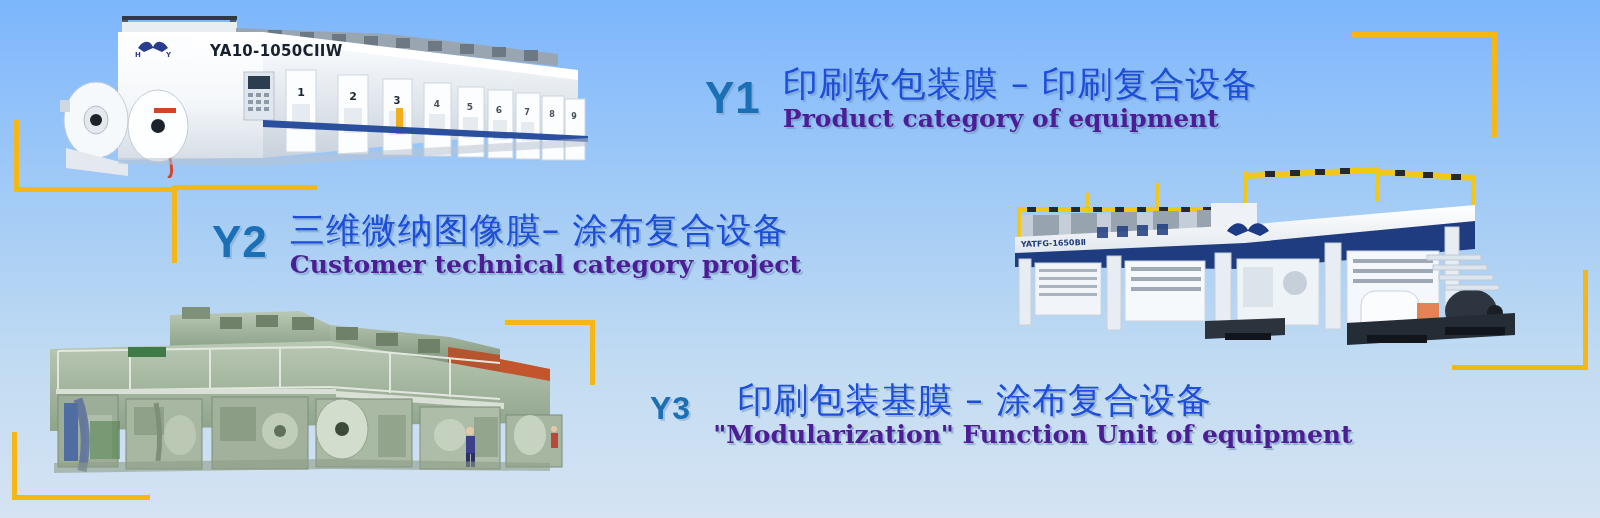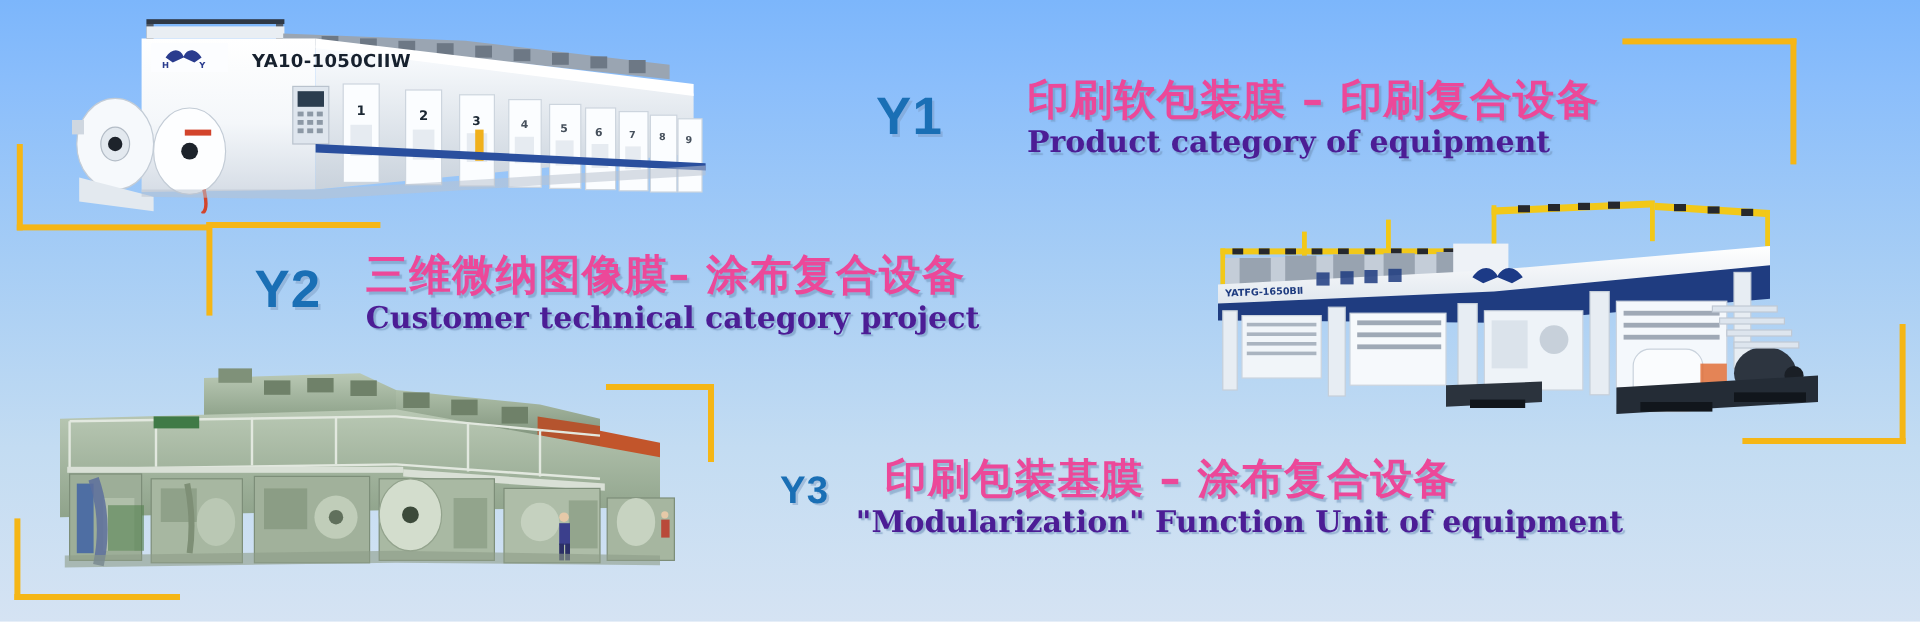--- a/index.html
+++ b/index.html
@@ -19,22 +19,22 @@
   .row { position:absolute; display:flex; align-items:flex-start; }
   .ycode {
     color:#1a6fb5;
     font-weight:bold;
     letter-spacing:1px;
     text-shadow:2px 2px 0 rgba(120,150,190,.45);
     line-height:1;
   }
   .htext { display:flex; flex-direction:column; }
   .cn {
-    color:#ec4899;
-    font-weight:bold;
+    color:#1d4ed8;
+    font-weight:normal;
     letter-spacing:1px;
     font-family:"DejaVu Sans", sans-serif;
     text-shadow:2px 2px 1px rgba(110,145,185,.55);
     white-space:nowrap;
     line-height:1.05;
   }
   .en {
     color:#4c1d95;
     font-weight:bold;
     font-family:"DejaVu Serif", serif;
@@ -409,29 +409,29 @@
   <div class="bracket" style="left:505px; top:320px; width:90px; height:65px;">
     <i style="left:0; top:0; width:90px; height:5px;"></i>
     <i style="right:0; top:0; width:5px; height:65px;"></i>
   </div>
 
   <div class="bracket" style="left:12px; top:432px; width:138px; height:68px;">
     <i style="left:0; top:0; width:5px; height:68px;"></i>
     <i style="left:0; bottom:0; width:138px; height:5px;"></i>
   </div>
 
-  <div class="row" style="left:730px; top:66px;gap:48px;">
+  <div class="row" style="left:705px; top:66px;">
     <div class="ycode" style="font-size:44px; margin-right:22px; margin-top:10px;">Y1</div>
     <div class="htext">
       <div class="cn" style="font-size:35px;">印刷软包装膜 – 印刷复合设备</div>
       <div class="en" style="font-size:25px; margin-top:3px;">Product category of equipment</div>
     </div>
   </div>
 
-  <div class="row" style="left:212px; top:212px;gap:15px;">
+  <div class="row" style="left:212px; top:212px;">
     <div class="ycode" style="font-size:44px; margin-right:22px; margin-top:8px;">Y2</div>
     <div class="htext">
       <div class="cn" style="font-size:35px;">三维微纳图像膜– 涂布复合设备</div>
       <div class="en" style="font-size:25px; margin-top:3px;">Customer technical category project</div>
     </div>
   </div>
 
   <div class="row" style="left:650px; top:382px;">
     <div class="ycode" style="font-size:32px; margin-right:22px; margin-top:10px;">Y3</div>
     <div class="htext">

